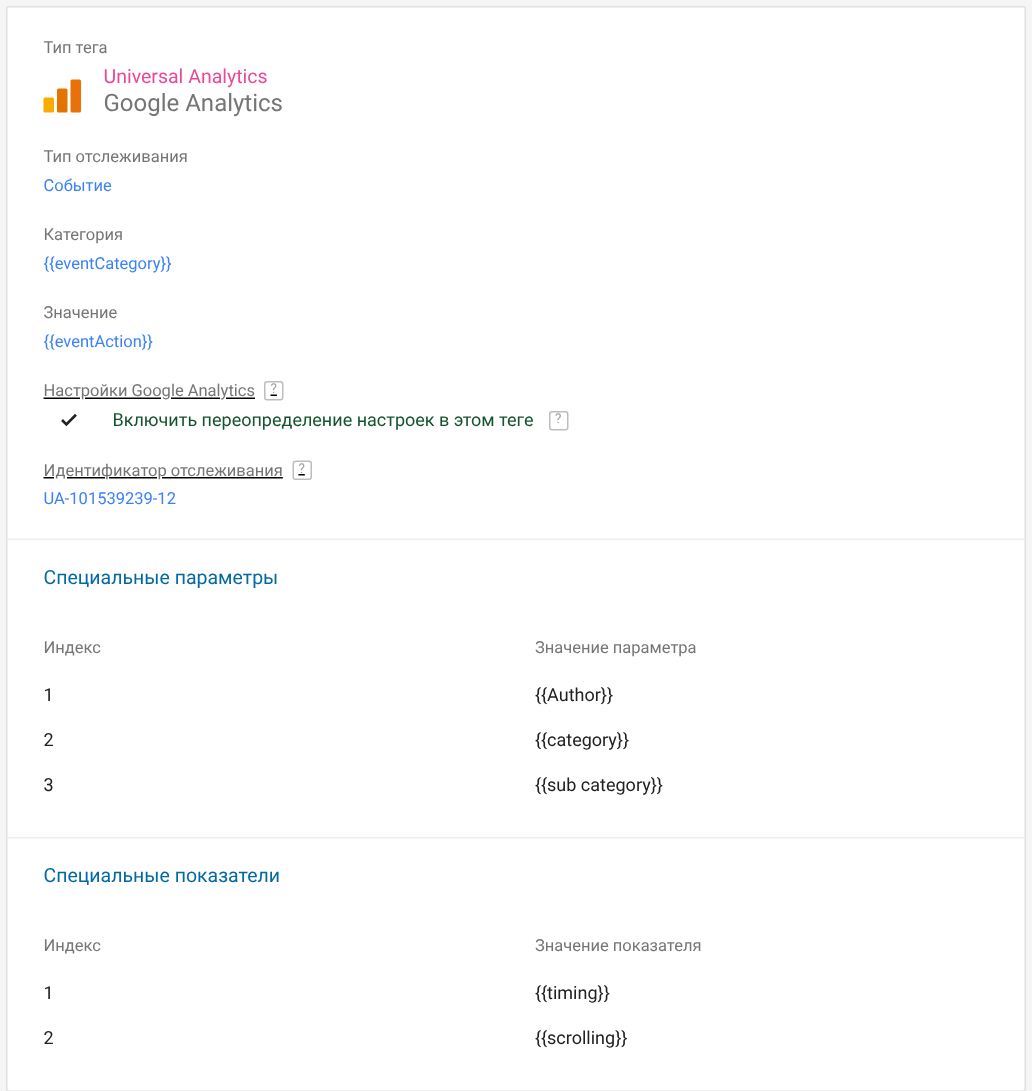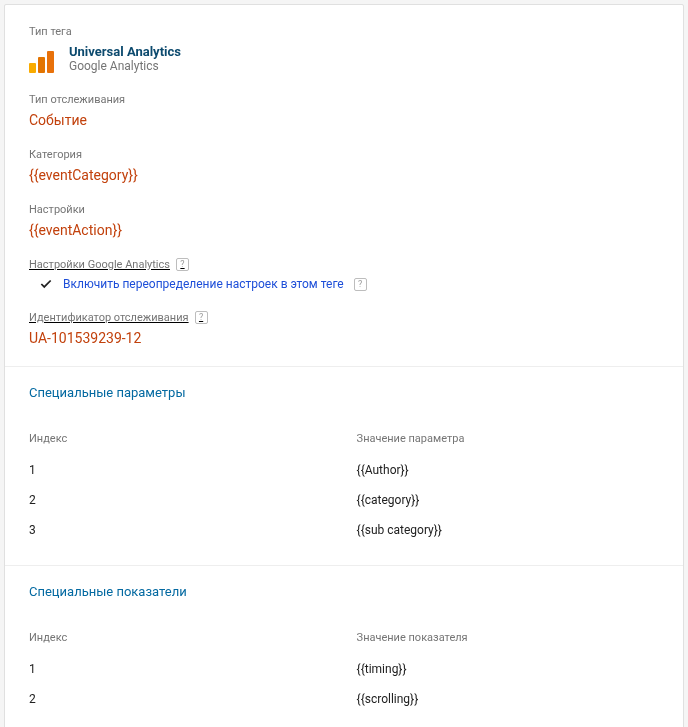--- a/index.html
+++ b/index.html
@@ -25,22 +25,22 @@
       color: #212121;
       font-weight: 400;
       margin-bottom: 18px;
     }
     .label {
       font-size: 11px;
       color: #757575;
       margin-bottom: 6px;
     }
     .value {
-      font-size: 14px;
-      color: #c2410c;
+      font-size: 11px;
+      color: #3b82f6;
       margin-bottom: 20px;
     }
     .tag-type-row {
       display: flex;
       align-items: center;
       gap: 12px;
       margin-bottom: 20px;
     }
     .ga-icon {
       width: 28px;
@@ -51,25 +51,25 @@
     }
     .ga-icon .bar {
       width: 7px;
       border-radius: 1px;
     }
     .ga-icon .bar1 { height: 10px; background: #f9ab00; }
     .ga-icon .bar2 { height: 16px; background: #e37400; }
     .ga-icon .bar3 { height: 22px; background: #e8710a; }
     .tag-type-text .tt-title {
       font-size: 13px;
-      color: #0c4a6e;
-      font-weight: 700;
+      color: #ec4899;
+      font-weight: 400;
     }
     .tag-type-text .tt-sub {
-      font-size: 12px;
+      font-size: 16px;
       color: #757575;
     }
     .label-with-help {
       display: flex;
       align-items: center;
       gap: 6px;
       margin-bottom: 6px;
       text-decoration: underline;
     }
     .label-with-help .label {
@@ -98,21 +98,22 @@
     .check-icon {
       width: 14px;
       height: 14px;
       display: flex;
       align-items: center;
       justify-content: center;
       color: #212121;
     }
     .checkbox-text {
       font-size: 12px;
-      color: #1d4ed8;
+      color: #14532d;
+      margin-left: 12px;
     }
     .section-divider {
       border: none;
       border-top: 1px solid #eeeeee;
       margin: 0 -24px 18px -24px;
     }
     .subsection-title {
       font-size: 13px;
       color: #0369a1;
       margin-bottom: 16px;
@@ -162,21 +163,21 @@
       <div class="tt-sub">Google Analytics</div>
     </div>
   </div>
 
   <div class="label">Тип отслеживания</div>
   <div class="value">Событие</div>
 
   <div class="label">Категория</div>
   <div class="value">{{eventCategory}}</div>
 
-  <div class="label">Настройки</div>
+  <div class="label">Значение</div>
   <div class="value">{{eventAction}}</div>
 
   <div class="label-with-help">
     <div class="label">Настройки Google Analytics</div>
     <span class="help-icon">?</span>
   </div>
   <div class="checkbox-row">
     <span class="check-icon">
       <svg width="14" height="14" viewBox="0 0 24 24" fill="none" stroke="#212121" stroke-width="3">
         <polyline points="4,12 9,17 20,6"></polyline>

